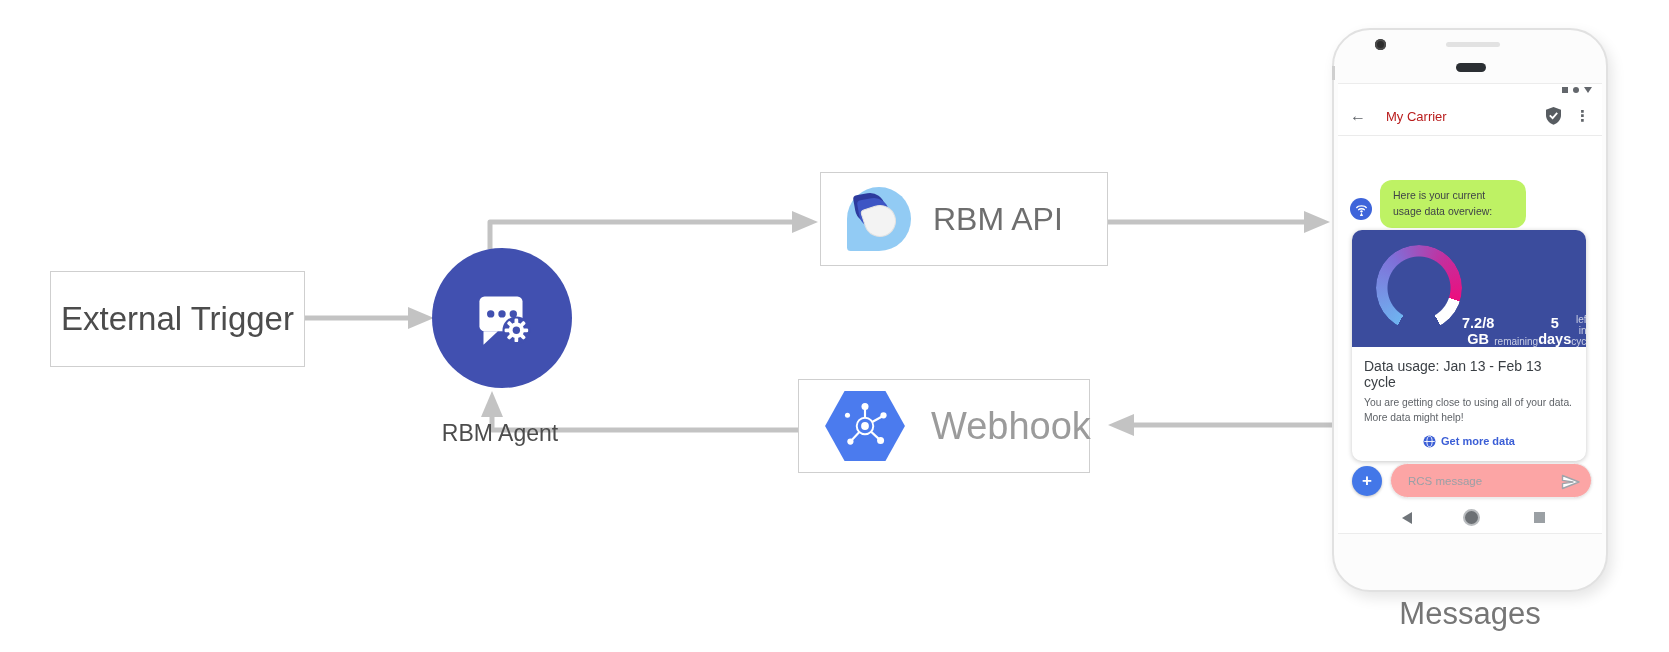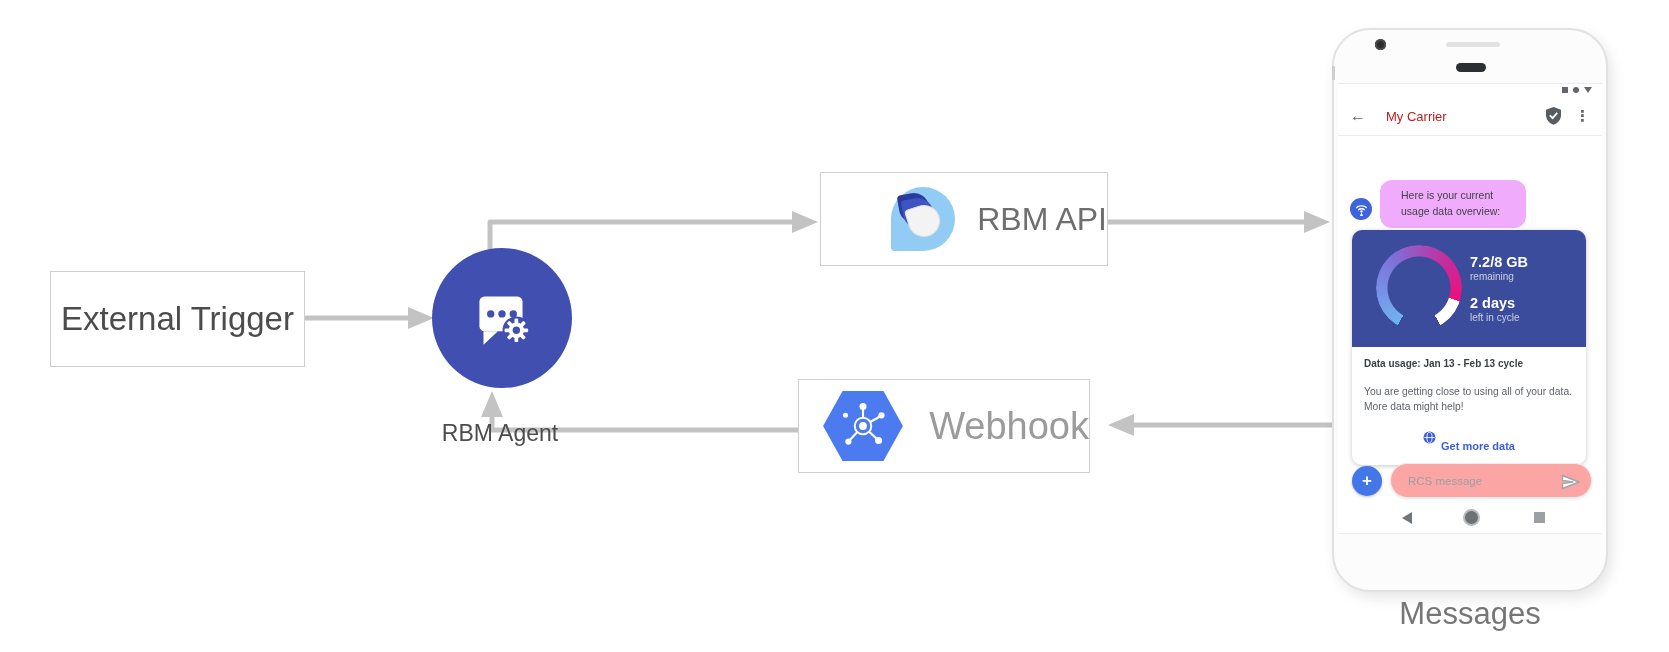--- a/index.html
+++ b/index.html
@@ -1,21 +1,21 @@
 <!DOCTYPE html>
 <html><head>
 <meta charset="utf-8">
 <style>
   html,body{margin:0;padding:0;background:#fff;}
   body{font-family:"Liberation Sans","DejaVu Sans",sans-serif;}
   #canvas{position:relative;width:1669px;height:652px;background:#fff;overflow:hidden;}
   .abs{position:absolute;}
 
   
-  .node-box{position:absolute;background:#fff;border:1px solid #cfcfcf;display:flex;align-items:center;justify-content:flex-end;}
+  .node-box{position:absolute;background:#fff;border:1px solid #cfcfcf;display:flex;align-items:center;}
   .node-label{color:#4c4c4c;}
   #external-trigger{left:50px;top:271px;width:253px;height:94px;justify-content:center;}
   #external-trigger .node-label{font-size:33px;color:#4c4c4c;}
 
   #agent-circle{left:432px;top:248px;width:140px;height:140px;border-radius:50%;
     background:#4150b0;display:flex;align-items:center;justify-content:center;}
   #agent-label{left:395px;top:420px;width:210px;text-align:center;font-size:23px;color:#4c4c4c;}
 
   #rbm-api-box{left:820px;top:172px;width:286px;height:92px;}
   #rbm-api-box .node-label{font-size:32px;color:#6e6e6e;margin-left:22px;}
@@ -57,45 +57,45 @@
     display:flex;align-items:center;box-sizing:border-box;padding:0 12px;
     border-bottom:1px solid #ebebeb;}
   #back-arrow{font-size:16px;color:#5f6368;}
   #conv-title{margin-left:20px;font-size:13px;color:#b91c1c;}
   #header-right{margin-left:auto;display:flex;align-items:center;gap:14px;}
   #menu-dots{font-size:15px;color:#5f6368;font-weight:bold;letter-spacing:0;}
 
   #agent-avatar{position:absolute;left:12px;top:114px;width:22px;height:22px;border-radius:50%;
     background:#3e64da;display:flex;align-items:center;justify-content:center;}
   #chat-bubble{position:absolute;left:42px;top:96px;width:146px;box-sizing:border-box;
-    background:#f0abfc;border-radius:12px;padding:8px 21px;
+    background:#bef264;border-radius:12px;padding:8px 13px;
     font-size:10.5px;line-height:1.5;color:#3f4347;}
 
   #usage-card{position:absolute;left:14px;top:146px;width:234px;border-radius:10px;overflow:hidden;
     background:#fff;box-shadow:0 1px 5px rgba(0,0,0,0.22);}
   #card-blue{position:relative;height:117px;background:#3b4c9d;}
   #gauge{position:absolute;left:24px;top:15px;width:86px;height:86px;border-radius:50%;
     background:conic-gradient(from 210deg,#6fb3f0 0deg,#7f6fd8 110deg,#c32f9e 190deg,#ec0f7e 258deg,
       #ffffff 258deg 300deg,transparent 300deg 360deg);
     -webkit-mask:radial-gradient(closest-side,transparent calc(100% - 12px),#000 calc(100% - 11px));
     mask:radial-gradient(closest-side,transparent calc(100% - 12px),#000 calc(100% - 11px));}
   #gauge-text{position:absolute;left:24px;top:15px;width:86px;height:86px;display:flex;
     align-items:center;justify-content:center;color:#fff;}
   #gauge-text .pct{font-size:25px;font-weight:400;}
   #gauge-text .sym{font-size:11px;margin-top:9px;}
-  #card-stats{position:absolute;left:118px;right:0;top:0;bottom:0;display:flex;flex-direction:column;
-    align-items:flex-start;justify-content:center;color:#fff;text-align:center;}
+  #card-stats{position:absolute;left:118px;right:0;top:0;bottom:0;display:flex;flex-direction:row;
+    align-items:flex-end;justify-content:center;color:#fff;text-align:center;}
   .stat-val{font-size:14.5px;font-weight:bold;}
   .stat-sub{font-size:10px;color:rgba(255,255,255,0.72);margin-top:1px;}
   .stat-gap{height:13px;}
   #card-white{padding:11px 12px 13px 12px;}
-  #card-title{font-size:10px;font-weight:bold;color:#3a3f44;margin-bottom:16px;}
+  #card-title{font-size:14px;font-weight:normal;color:#3a3f44;margin-bottom:6px;}
   .card-body-line{font-size:10.3px;color:#5f6368;line-height:1.45;}
   #card-action{margin-top:9px;display:flex;align-items:center;justify-content:center;gap:5px;cursor:pointer;}
-  #card-action span{font-size:11px;font-weight:bold;color:#3b5ed6;margin-top:16px;}
+  #card-action span{font-size:11px;font-weight:bold;color:#3b5ed6;}
 
   #composer-plus{position:absolute;left:14px;top:382px;width:30px;height:30px;border-radius:50%;
     background:#4377e8;color:#fff;display:flex;align-items:center;justify-content:center;
     font-size:17px;font-weight:bold;box-shadow:0 1px 3px rgba(0,0,0,0.25);}
   #composer-pill{position:absolute;left:52px;top:379px;width:202px;height:35px;box-sizing:border-box;
     background:#fca5a5;border:1px solid #ededed;border-radius:18px;box-shadow:0 1px 3px rgba(0,0,0,0.10);
     display:flex;align-items:center;}
   #composer-input{border:none;outline:none;background:transparent;margin-left:15px;width:140px;
     font-size:11.5px;color:#3c4043;font-family:inherit;}
   #composer-input::placeholder{color:#9aa0a6;}
@@ -229,21 +229,21 @@
 
       <div id="chat-bubble">Here is your current usage data overview:</div>
 
       <div id="usage-card">
         <div id="card-blue">
           <div id="gauge"></div>
           <div id="card-stats">
             <div class="stat-val">7.2/8 GB</div>
             <div class="stat-sub">remaining</div>
             <div class="stat-gap"></div>
-            <div class="stat-val">2 days</div>
+            <div class="stat-val">5 days</div>
             <div class="stat-sub">left in cycle</div>
           </div>
         </div>
         <div id="card-white">
           <div id="card-title">Data usage: Jan 13 - Feb 13 cycle</div>
           <div class="card-body-line">You are getting close to using all of your data.</div>
           <div class="card-body-line">More data might help!</div>
           <div id="card-action">
             <svg width="13" height="13" viewBox="0 0 13 13">
               <circle cx="6.5" cy="6.5" r="6" fill="#3b5ed6"></circle>

